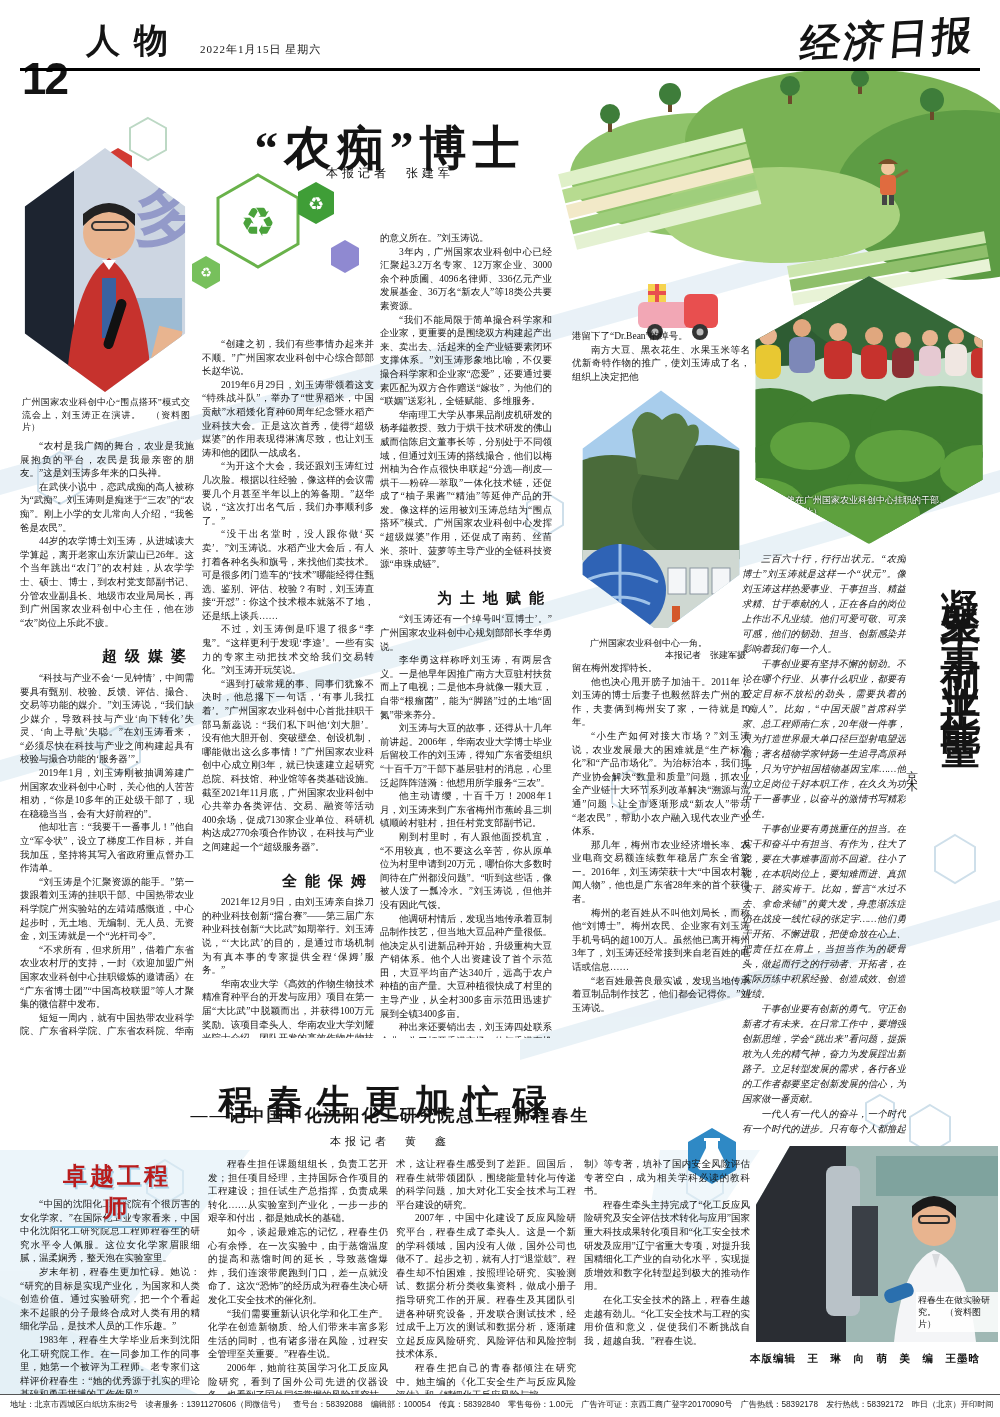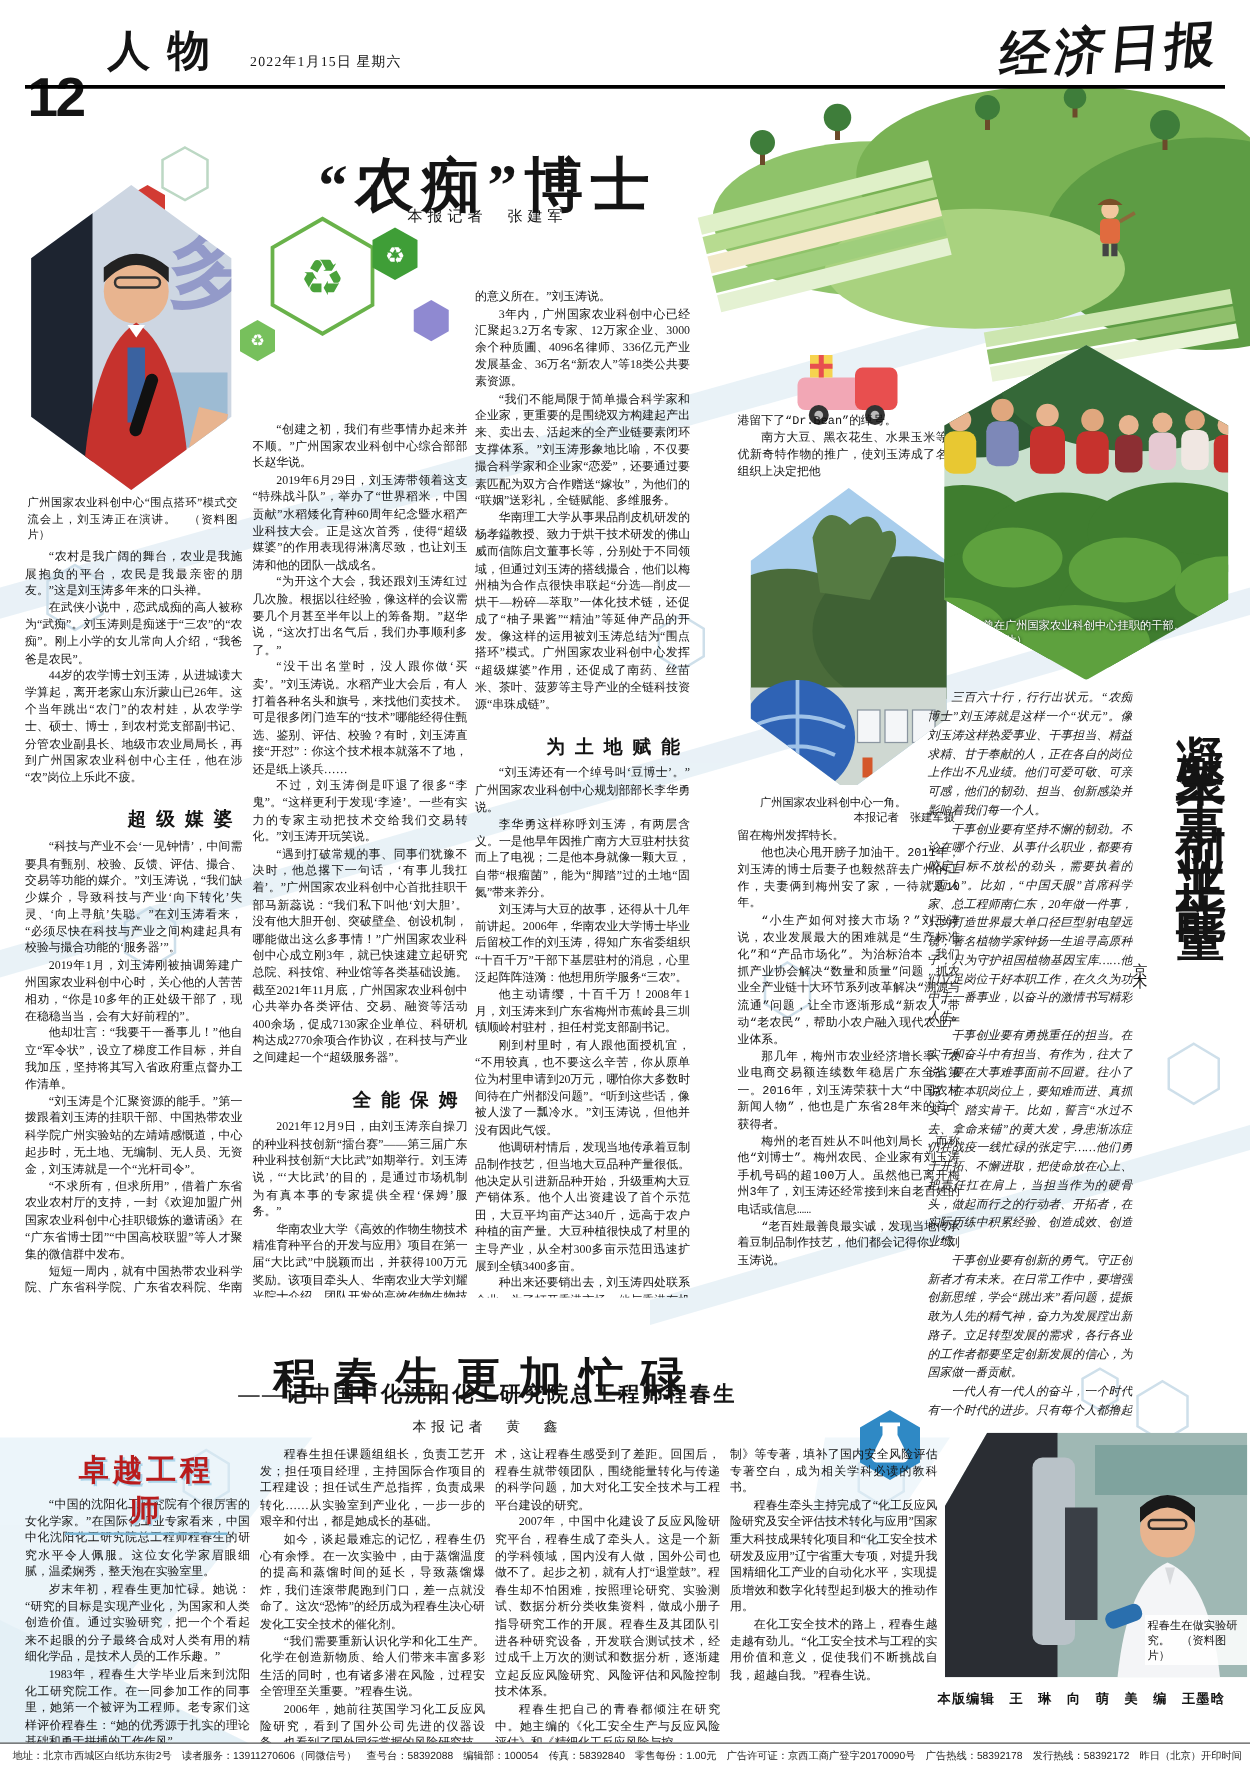--- a/index.html
+++ b/index.html
@@ -19,21 +19,21 @@
               font-size:47px;font-weight:900;letter-spacing:6px;}
   .main-byline{position:absolute;left:140px;top:165px;width:500px;text-align:center;z-index:3;
                font-size:12px;letter-spacing:4px;}
   .col{position:absolute;z-index:2;font-size:9.5px;line-height:13.6px;text-align:justify;overflow:hidden;}
   .col p{margin:0;text-indent:2em;}
   .col p.cont{text-indent:0;}
   .subhead{font-size:15px;font-weight:700;text-align:right;letter-spacing:8px;margin:20px 0 8px;}
   .colA{left:20px;top:440px;width:174px;height:598px;}
   .colB{left:202px;top:338px;width:172px;height:700px;}
   .colC{left:380px;top:232px;width:172px;height:806px;}
-  .colD{left:590px;top:330px;width:178px;height:708px;font-family:Liberation Mono, monospace;}
+  .colD{left:572px;top:330px;width:178px;height:708px;}
   
   .fig{position:absolute;z-index:2;}
   .hex{clip-path:polygon(50% 0%,94% 24%,94% 76%,50% 100%,6% 76%,6% 24%);}
   .fig svg{display:block;}
   .figcap{font-size:9px;line-height:12.5px;text-align:justify;}
   .speaker-fig{left:14px;top:148px;width:182px;height:244px;}
   .speaker-cap{position:absolute;left:22px;top:396px;width:168px;z-index:2;}
   .group-fig{left:740px;top:276px;width:258px;height:268px;}
   .group-cap{position:absolute;left:46px;bottom:26px;width:180px;color:#fff;font-size:9px;line-height:12px;
              text-shadow:0 0 3px #1d3a1d,0 0 2px #1d3a1d;z-index:2;}

